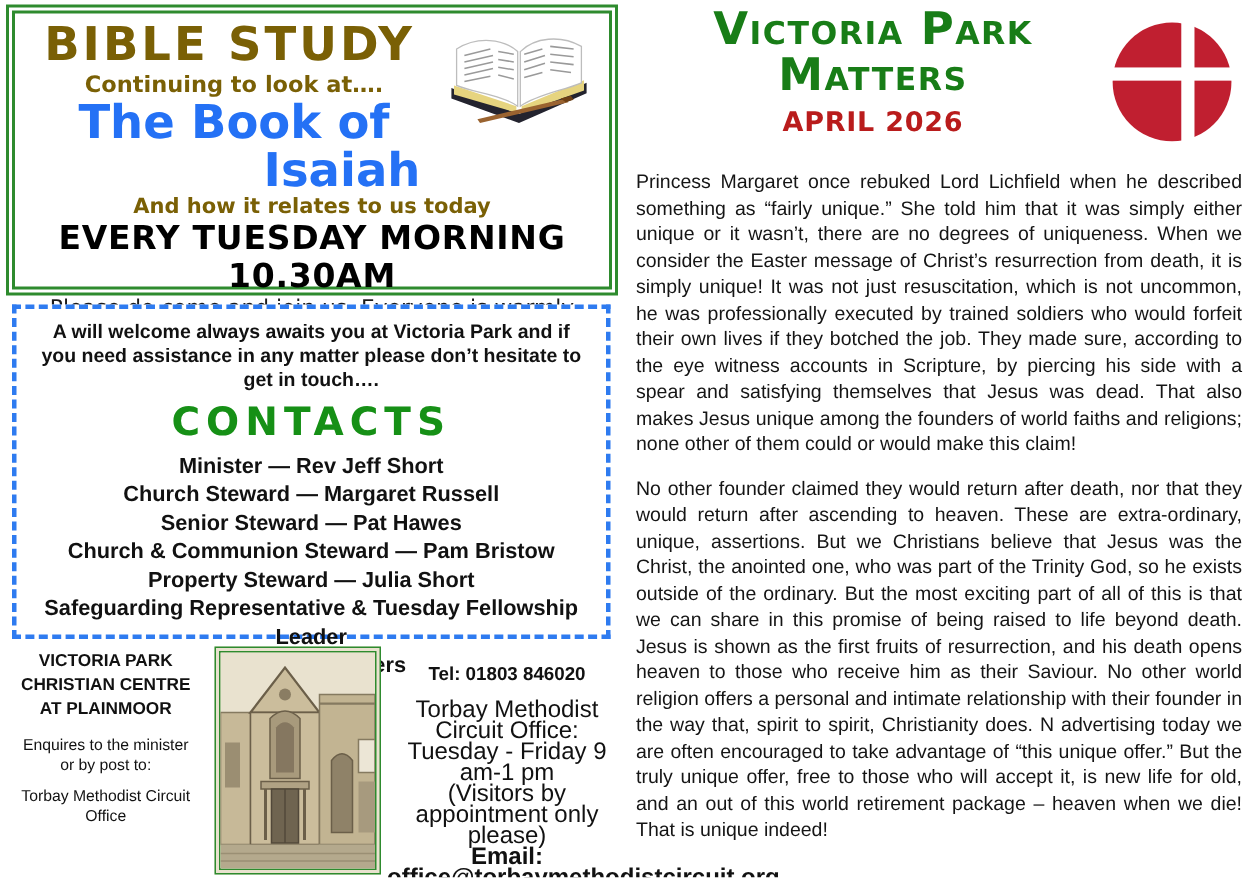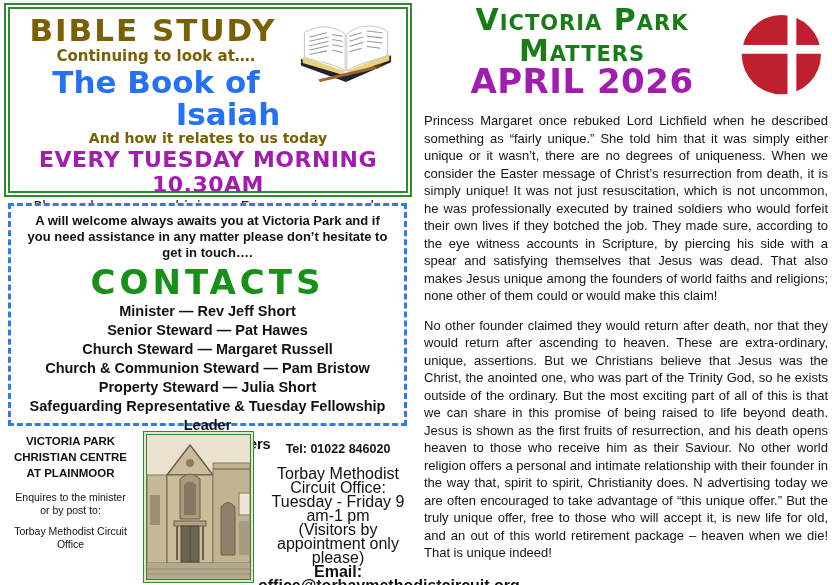--- a/index.html
+++ b/index.html
@@ -28,39 +28,39 @@
     font-size:31px; line-height:32px; color:#2471f5;
   }
   .bible-book1 { padding-right:104px; }
   .bible-book2 { padding-left:40px; }
   .bible-relates {
     font-family:"DejaVu Sans", sans-serif; font-weight:bold;
     font-size:14px; line-height:17px; color:#7a6005;
   }
   .bible-schedule {
     font-family:"DejaVu Sans", sans-serif; font-weight:bold;
-    font-size:22px; line-height:25px; color:#a21caf; letter-spacing:0.5px;
+    font-size:22px; line-height:25px; color:#000000; letter-spacing:0.5px;
   }
   .bible-welcome {
     font-family:"DejaVu Sans", sans-serif;
     font-size:14.5px; line-height:19px; color:#1a1a1a;
   }
   .bible-clipart { position:absolute; right:8px; top:6px; width:104px; height:70px; }
 
   
   .contacts-box {
     position:absolute; left:8px; top:203px; width:399px; height:223px;
     border:3px dashed #2e7bf0; text-align:center; background:#fff;
   }
   .contacts-intro {
     font-weight:bold; font-size:13px; line-height:16px; margin:7px 12px 0;
   }
   .contacts-title {
     font-family:"DejaVu Sans", sans-serif; font-weight:bold;
-    font-size:34px; line-height:40px; color:#169016; letter-spacing:4px;
+    font-size:26px; line-height:40px; color:#169016; letter-spacing:4px;
     margin-top:1px;
   }
   .contact-entry { font-weight:bold; font-size:14.5px; line-height:19px; }
 
   
   .centre-info { position:absolute; left:0; top:433px; width:141px; text-align:center; }
   .centre-name  { font-weight:bold; font-size:11.5px; line-height:16px; }
   .centre-address { font-weight:bold; font-size:12.5px; line-height:16px; margin-top:5px; }
   .centre-enquiries { font-size:10.5px; line-height:13px; margin-top:10px; }
   .centre-post { font-size:10.5px; line-height:13px; margin-top:8px; }
@@ -81,21 +81,21 @@
   .newsletter { position:absolute; left:424px; top:0; width:404px; height:585px; }
   .nl-header { position:relative; height:100px; }
   .nl-title { text-align:center; padding-right:88px; padding-top:4px; }
   .nl-title-line1, .nl-title-line2 {
     font-family:"DejaVu Sans", sans-serif; font-weight:bold;
     font-variant:small-caps; font-size:30px; line-height:31px;
     color:#187d17; letter-spacing:1px;
   }
   .nl-title-line3 {
     font-family:"DejaVu Sans", sans-serif; font-weight:bold;
-    font-size:34px; line-height:31px; color:#a21caf; letter-spacing:0.5px;
+    font-size:18px; line-height:31px; color:#b91c1c; letter-spacing:0.5px;
   }
   .nl-logo { position:absolute; right:0; top:7px; width:88px; height:90px; }
   .nl-body { margin-top:12px; }
   .nl-body p {
     font-size:13px; line-height:17.5px; text-align:justify;
     margin-bottom:12px; color:#151515;
   }
   .nl-signature {
     font-family:"DejaVu Serif", serif; font-style:italic; font-weight:bold;
     font-size:27px; color:#2573f5; margin-top:20px; margin-left:8px;
@@ -141,22 +141,22 @@
       </g>
       <path d="M28,74 L96,58 L98,61 L30,77 Z" fill="#9a6330"></path>
       <path d="M92,58 L100,56 L102,59 L96,61 Z" fill="#6e4015"></path>
     </svg>
   </div>
 
   <div class="contacts-box">
     <div class="contacts-intro">A will welcome always awaits you at Victoria Park and if you need assistance in any matter please don’t hesitate to get in touch….</div>
     <div class="contacts-title">CONTACTS</div>
     <div class="contact-entry">Minister — Rev Jeff Short</div>
+    <div class="contact-entry">Church Steward — Margaret Russell</div>
     <div class="contact-entry">Senior Steward — Pat Hawes</div>
-    <div class="contact-entry">Church Steward — Margaret Russell</div>
     <div class="contact-entry">Church &amp; Communion Steward — Pam Bristow</div>
     <div class="contact-entry">Property Steward — Julia Short</div>
     <div class="contact-entry">Safeguarding Representative &amp; Tuesday Fellowship Leader</div>
     <div class="contact-entry">Stephanie Withers</div>
   </div>
 
   <div class="centre-info">
     <div class="centre-name">
       <div>VICTORIA PARK</div>
       <div>CHRISTIAN CENTRE</div>
@@ -192,21 +192,21 @@
       <path d="M74,72 Q81,63 88,72 L88,120 L74,120 Z" fill="#8f8268" stroke="#6b5f49" stroke-width="1"></path>
       <rect x="92" y="58" width="11" height="22" fill="#ece6d6" stroke="#857a60" stroke-width="1"></rect>
       <rect x="92" y="86" width="11" height="34" fill="#a79a7e"></rect>
       <rect x="0" y="128" width="103" height="16" fill="#b4a98d"></rect>
       <line x1="0" y1="134" x2="103" y2="134" stroke="#9a8f74" stroke-width="1"></line>
       <line x1="0" y1="139" x2="103" y2="139" stroke="#9a8f74" stroke-width="1"></line>
     </svg>
   </div>
 
   <div class="office-info">
-    <div class="office-tel">Tel: 01022 846020</div>
+    <div class="office-tel">Tel: 01803 846020</div>
     <div class="office-block">
       <div>Torbay Methodist Circuit Office:</div>
       <div>Tuesday - Friday 9 am-1 pm</div>
       <div>(Visitors by appointment only please)</div>
       <div class="office-bold">Email:</div>
       <div class="office-bold">office@torbaymethodistcircuit.org</div>
     </div>
     <div class="office-deadline">
       <div>Details for VP Matters MAY 2026</div>
       <div>to be submitted by</div>

